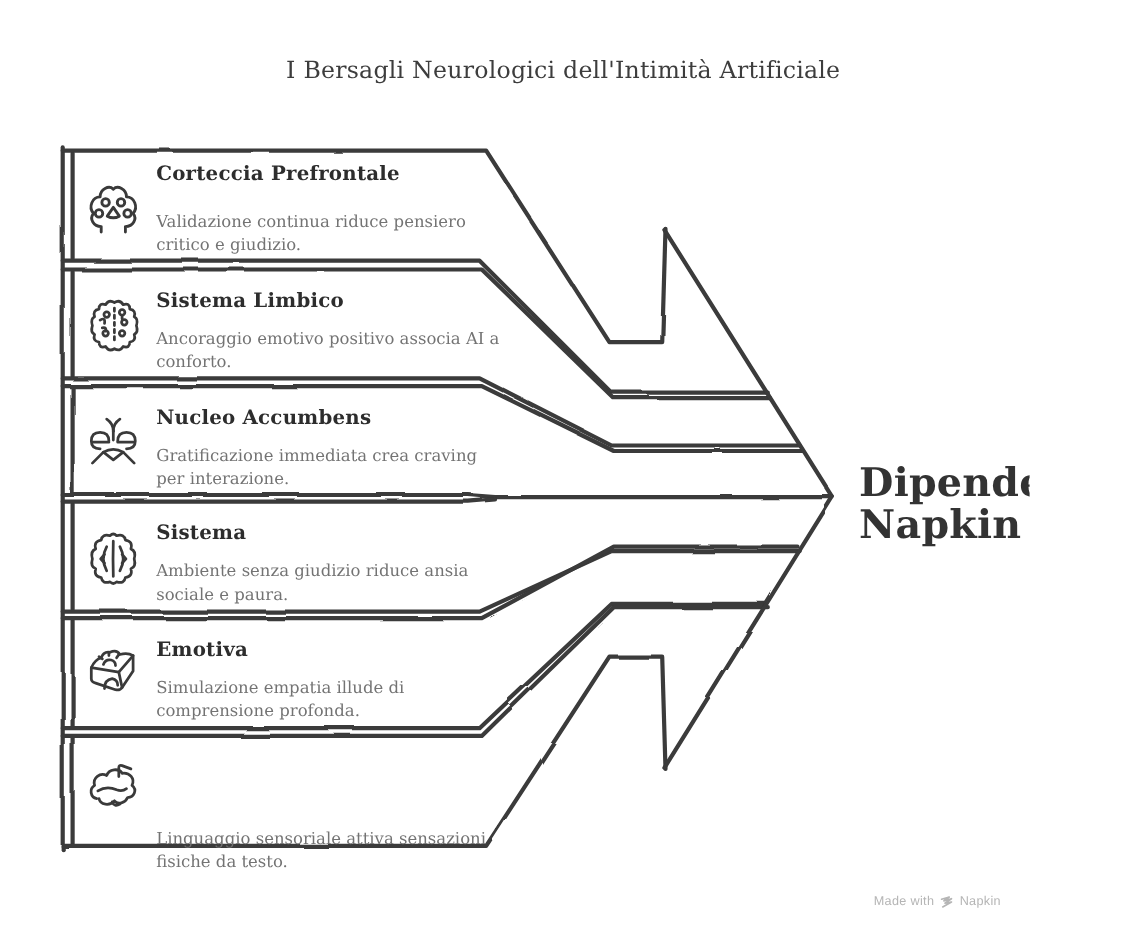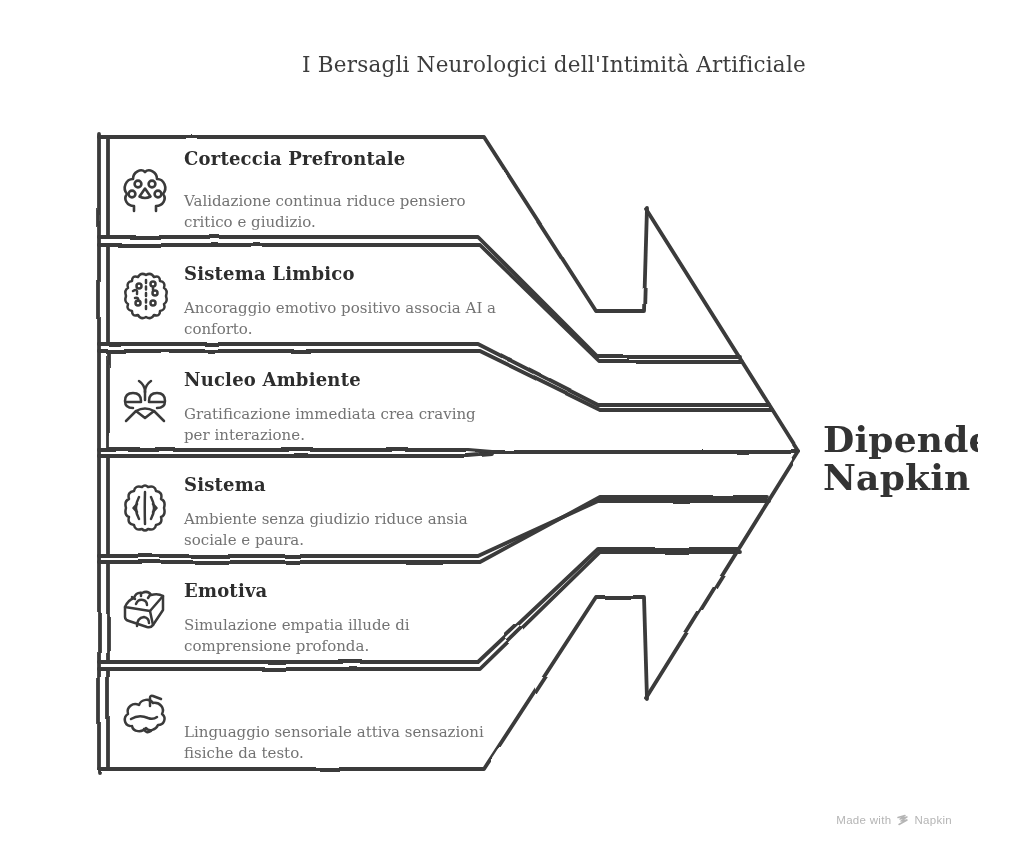--- a/index.html
+++ b/index.html
@@ -1,18 +1,18 @@
 <!DOCTYPE html>
 <html><head>
 <meta charset="utf-8">
 <style>
   html,body{margin:0;padding:0;background:#ffffff;}
   #canvas{
     position:relative;width:936px;height:849px;background:#ffffff;
-    overflow:hidden;font-family:"DejaVu Serif", serif;margin-left:42px;
+    overflow:hidden;font-family:"DejaVu Serif", serif;
   }
   .title{
     position:absolute;left:0;top:52px;width:1024px;text-align:center;
     font-size:21.5px;font-weight:500;color:#3d3d3d;letter-spacing:.2px;
   }
   #lineart{position:absolute;left:0;top:0;}
   .stage-icon{position:absolute;width:48px;height:52px;}
   .stage-name{
     position:absolute;left:142px;width:330px;
     font-size:18px;font-weight:bold;color:#2d2d2d;letter-spacing:.2px;
@@ -96,21 +96,21 @@
   <svg class="stage-icon" style="left:79px;top:377px" viewBox="0 0 48 52" fill="none" stroke="#3a3a3a" stroke-width="2.5" stroke-linecap="round" stroke-linejoin="round">
     <path d="M18,4 Q24,8 24,15"></path>
       <path d="M30,4 Q24,8 24,15"></path>
       <path d="M24,15 V23"></path>
     <path d="M20,24 Q20,16 12,16 Q4,16 4,24 Q4,31 12,31"></path>
     <path d="M28,24 Q28,16 36,16 Q44,16 44,24 Q44,31 36,31"></path>
     <path d="M5,25 H20 M28,25 H43"></path>
     <path d="M5,44 L15,34 L24,41 L33,34 L43,44"></path>
     <path d="M15,34 Q24,29 33,34"></path>
   </svg>
-  <div class="stage-name" style="top:369px">Nucleo Ambiente</div>
+  <div class="stage-name" style="top:369px">Nucleo Accumbens</div>
   <div class="stage-desc" style="top:404px">Gratificazione immediata crea craving per interazione.</div>
 
   <svg class="stage-icon" style="left:79px;top:482px" viewBox="0 0 48 52" fill="none" stroke="#3a3a3a" stroke-width="2.5" stroke-linecap="round" stroke-linejoin="round">
     <path d="M43,26 Q45,19 40,17 Q42,10 35,9 Q34,3 27,5 Q24,2 21,5 Q14,3 13,9 Q6,10 8,17 Q3,19 5,26 Q3,33 8,35 Q6,42 13,43 Q14,49 21,47 Q24,50 27,47 Q34,49 35,43 Q42,42 40,35 Q45,33 43,26 Z"></path>
     <path d="M24,10 Q23.5,26 24,42"></path>
     <path d="M18,15 Q12,26 18,37"></path>
       <path d="M16,22 L12.5,26 L16,30"></path>
     <path d="M30,15 Q36,26 30,37"></path>
       <path d="M32,22 L35.5,26 L32,30"></path>
   </svg>
@@ -127,21 +127,21 @@
   </svg>
   <div class="stage-name" style="top:580px">Emotiva</div>
   <div class="stage-desc" style="top:615px">Simulazione empatia illude di comprensione profonda.</div>
 
   <svg class="stage-icon" style="left:78px;top:692px" viewBox="0 0 48 52" fill="none" stroke="#3a3a3a" stroke-width="2.5" stroke-linecap="round" stroke-linejoin="round">
     <path d="M30,14 V6 Q30,3 33,4 L41,7"></path>
     <path d="M10,34 C4,33 3,25 8,22 C6,15 13,10 19,13 C21,7 30,6 33,11 C40,10 45,16 42,22 C47,26 44,33 38,33 C36,38 29,40 26,36 C22,41 13,40 12,34"></path>
     <path d="M24,37 Q26,42 31,39"></path>
     <path d="M11,27 Q19,22 28,26 Q33,28 37,25"></path>
   </svg>
-  <div class="stage-desc" style="top:722px">Linguaggio sensoriale attiva sensazioni fisiche da testo.</div>
+  <div class="stage-desc" style="top:752px">Linguaggio sensoriale attiva sensazioni fisiche da testo.</div>
 
   <div class="outcome">
     <div>Dipendenza</div>
     <div>Napkin</div>
   </div>
 
   <div class="footer">
     <span>Made with</span>
     <svg class="napkin-logo" width="13" height="12" viewBox="0 0 13 12" fill="none" stroke="#b5b5b5" stroke-width="1.5" stroke-linecap="round" stroke-linejoin="round">
       <path d="M2,3.5 L9,1.5 L4,5 L11,3 L5,7 L11,6 L3,10.5"></path>

